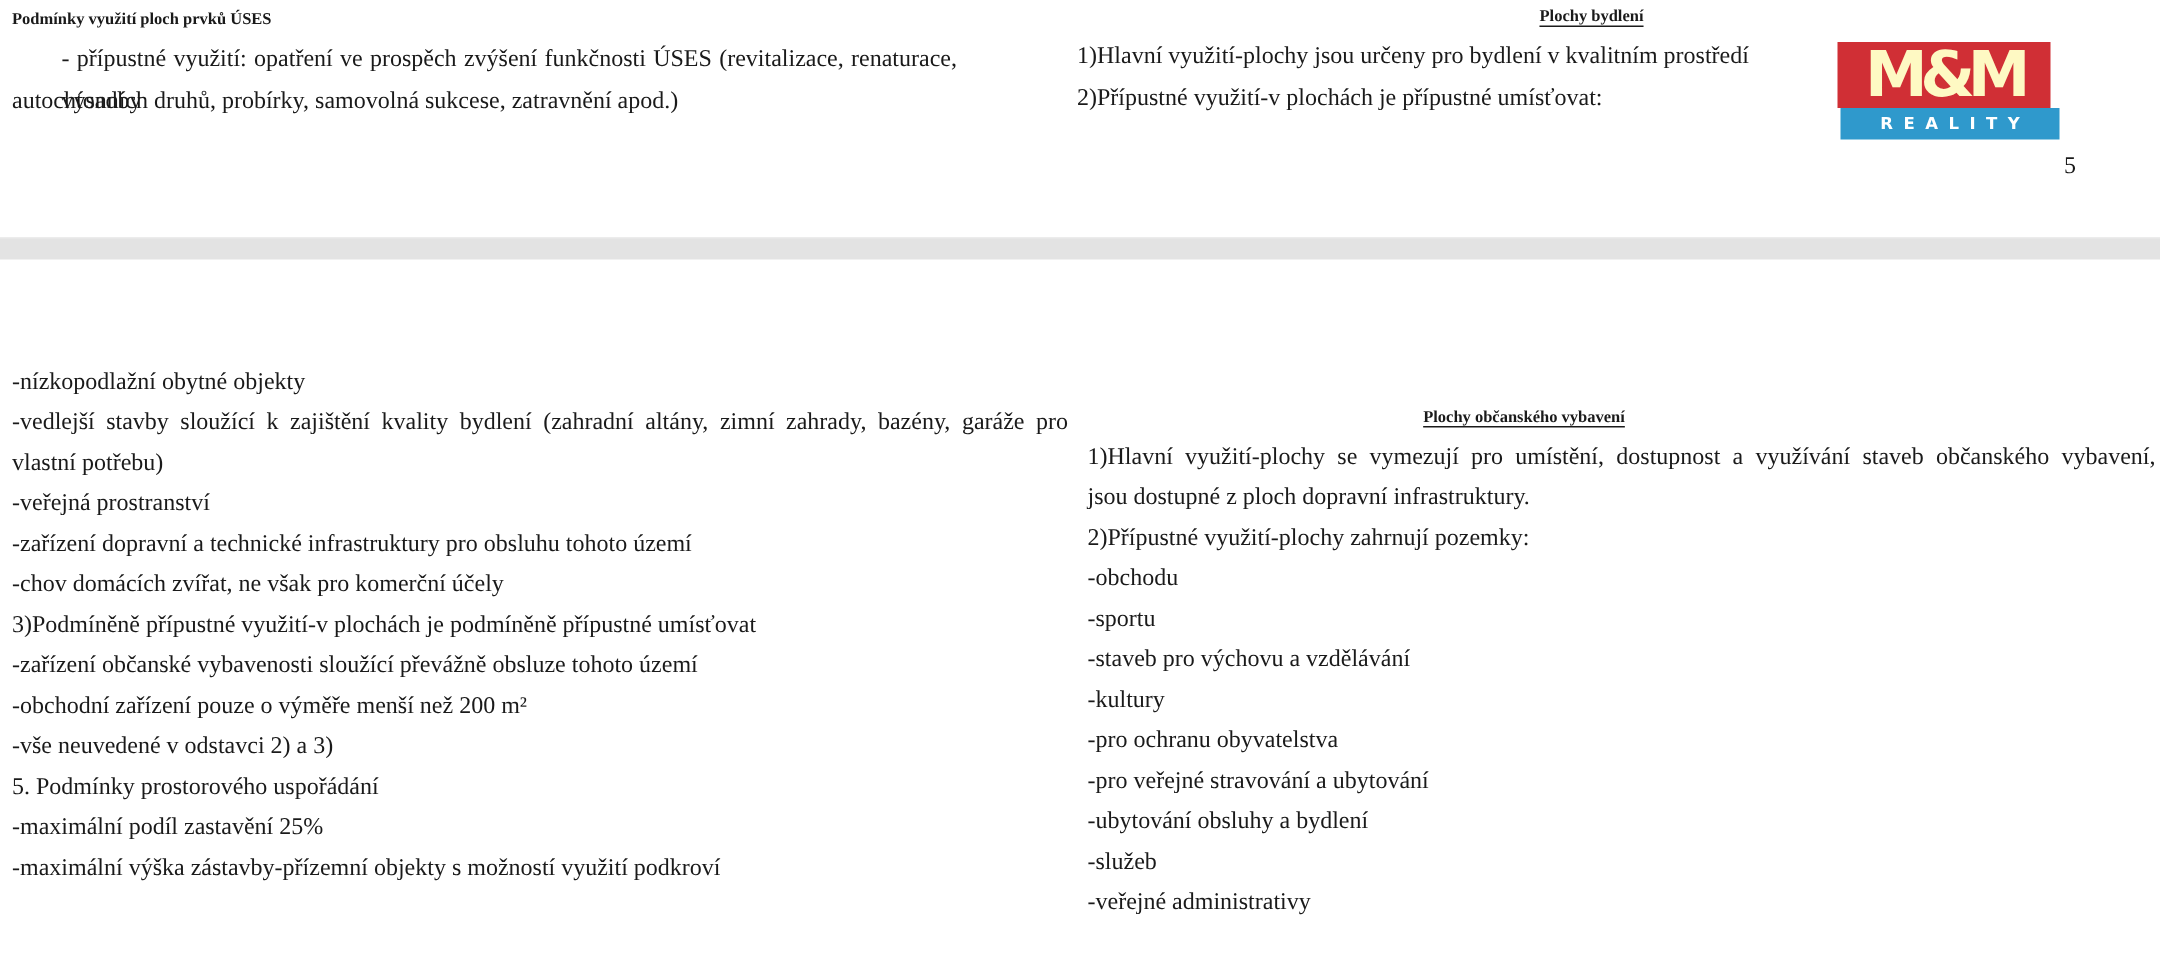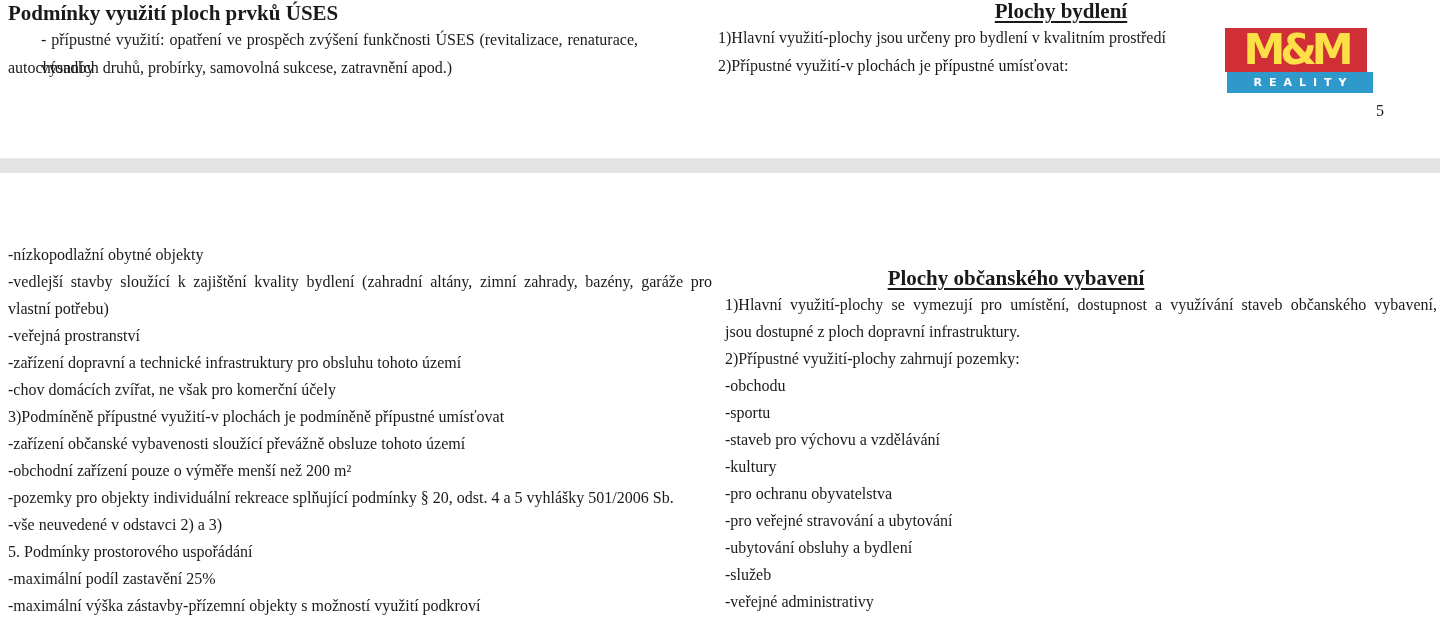--- a/index.html
+++ b/index.html
@@ -10,33 +10,33 @@
   }
   .page{position:relative;width:1440px;height:640px;background:#ffffff;}
   .abs{position:absolute;}
   .line{
     font-size:16px;line-height:27px;height:27px;white-space:nowrap;
   }
   .line.just{
     white-space:normal;text-align:justify;text-align-last:justify;
   }
   .doc-heading{
-    font-size:21px;font-weight:bold;line-height:26px;
+    font-size:11px;font-weight:bold;line-height:26px;
   }
   .underlined{text-decoration:underline;text-underline-offset:3px;}
   .centered{text-align:center;}
   .divider{
     left:0;top:158px;width:1440px;height:14px;background:#e3e3e3;
     border-top:1px solid #ececec;
   }
   .pagenum{left:1364px;top:101px;width:20px;font-size:16px;line-height:20px;text-align:right;}
   
   .logo{left:1225px;top:28px;width:142px;}
   .logo-red{
-    width:142px;height:44px;background:#d02f35;color:#fde047;
+    width:142px;height:44px;background:#d02f35;color:#fef9c3;
     display:flex;align-items:center;justify-content:center;
     font-family:"DejaVu Sans","Liberation Sans",sans-serif;
     font-weight:800;font-size:42px;letter-spacing:-5px;
     transform-origin:center;line-height:44px;overflow:hidden;
   }
   .logo-blue{
     margin-left:2px;width:146px;height:21px;background:#2f99cc;color:#ffffff;
     display:flex;align-items:center;justify-content:center;
     font-family:"DejaVu Sans","Liberation Sans",sans-serif;
     font-weight:bold;font-size:11px;letter-spacing:7px;text-indent:7px;
@@ -79,21 +79,20 @@
 
   <div class="line">-nízkopodlažní obytné objekty</div>
       <div class="line just">-vedlejší stavby sloužící k zajištění kvality bydlení (zahradní altány, zimní zahrady, bazény, garáže pro</div>
       <div class="line">vlastní potřebu)</div>
       <div class="line">-veřejná prostranství</div>
       <div class="line">-zařízení dopravní a technické infrastruktury pro obsluhu tohoto území</div>
       <div class="line">-chov domácích zvířat, ne však pro komerční účely</div>
       <div class="line">3)Podmíněně přípustné využití-v plochách je podmíněně přípustné umísťovat</div>
       <div class="line">-zařízení občanské vybavenosti sloužící převážně obsluze tohoto území</div>
       <div class="line">-obchodní zařízení pouze o výměře menší než 200 m²</div>
-      <div class="line">-pozemky pro objekty individuální rekreace splňující podmínky § 20, odst. 4 a 5 vyhlášky 501/2006 Sb.</div>
       <div class="line">-vše neuvedené v odstavci 2) a 3)</div>
       <div class="line">5. Podmínky prostorového uspořádání</div>
       <div class="line">-maximální podíl zastavění 25%</div>
       <div class="line">-maximální výška zástavby-přízemní objekty s možností využití podkroví</div>
     </div>
 
   <div class="abs doc-heading underlined centered" style="left:725px;top:265px;width:582px;line-height:27px;">Plochy občanského vybavení</div>
 
   <div class="abs" style="left:725px;top:291px;width:712px;">
 

